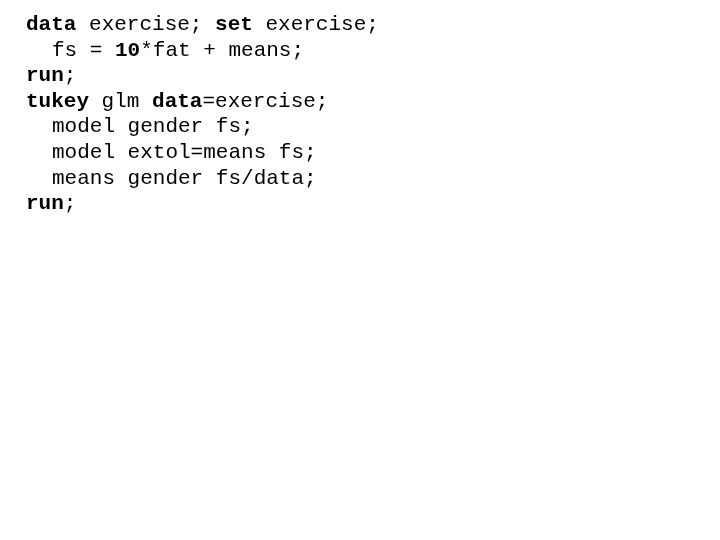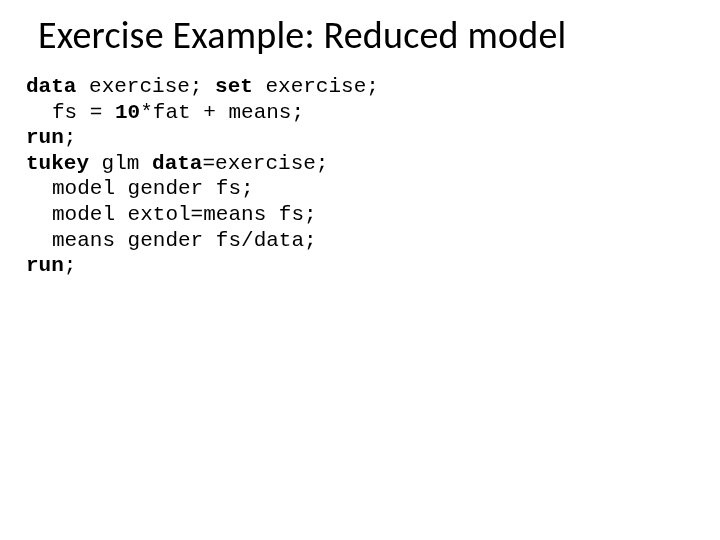--- a/index.html
+++ b/index.html
@@ -39,21 +39,20 @@
       font-weight: bold;
     }
     .indent1 {
       padding-left: 26px;
     }
   </style>
 </head>
 <body>
 
 <div class="slide">
-  <h1 class="title">Exercise Example: Reduced model</h1>
   <div class="code-block"><span class="bold">data</span><span> exercise; </span><span class="bold">set</span><span> exercise;</span>
 <span class="indent1"><span>fs = </span><span class="bold">10</span><span>*fat + means;</span></span>
 <span class="bold">run</span><span>;</span>
 <span class="bold">tukey</span><span> glm </span><span class="bold">data</span><span>=exercise;</span>
 <span class="indent1">model gender fs;</span>
 <span class="indent1">model extol=means fs;</span>
 <span class="indent1">means gender fs/data;</span>
 <span class="bold">run</span><span>;</span></div>
 </div>
 

